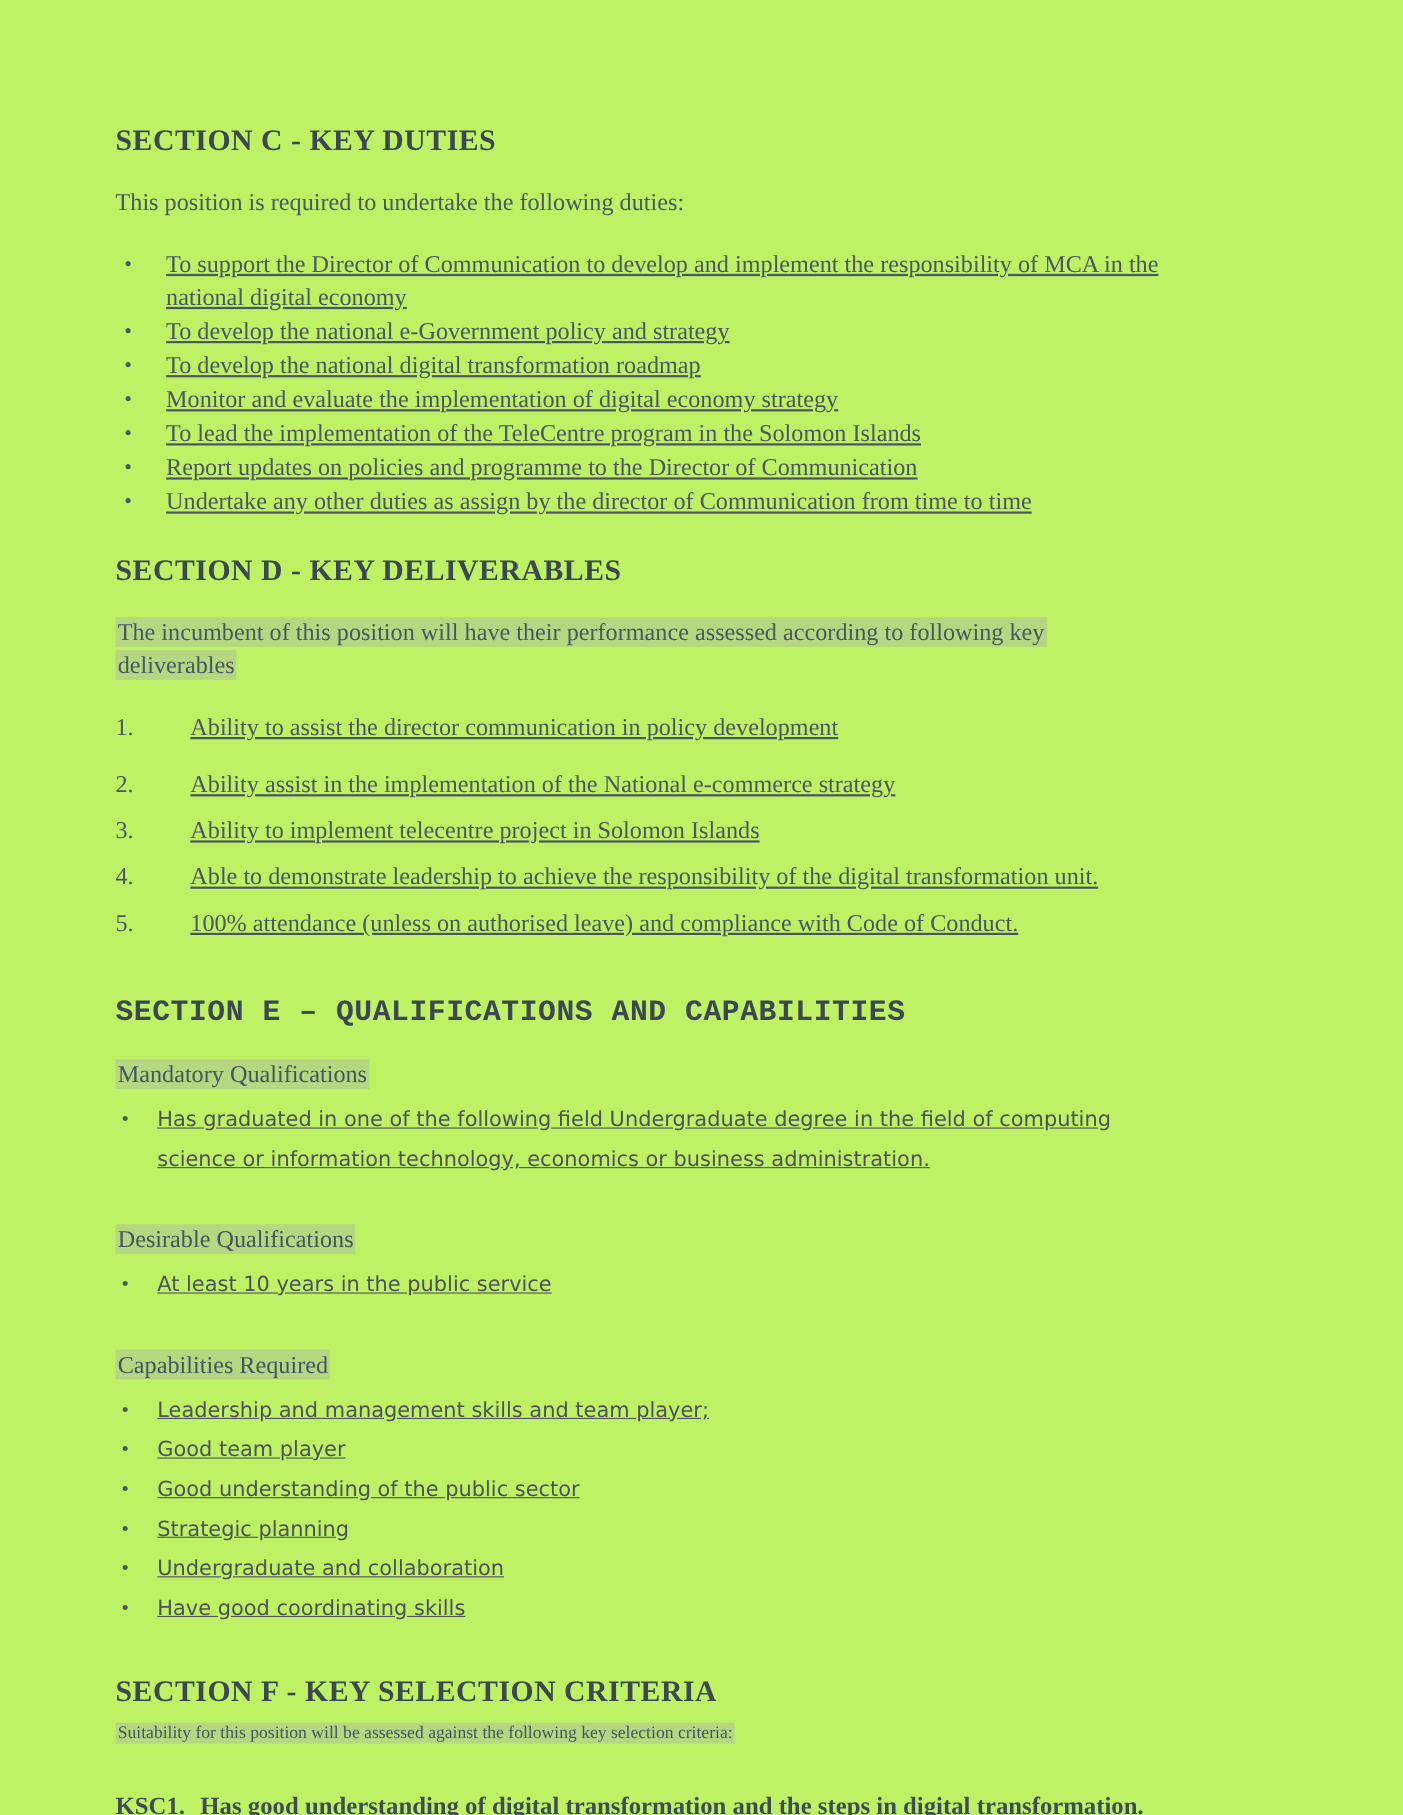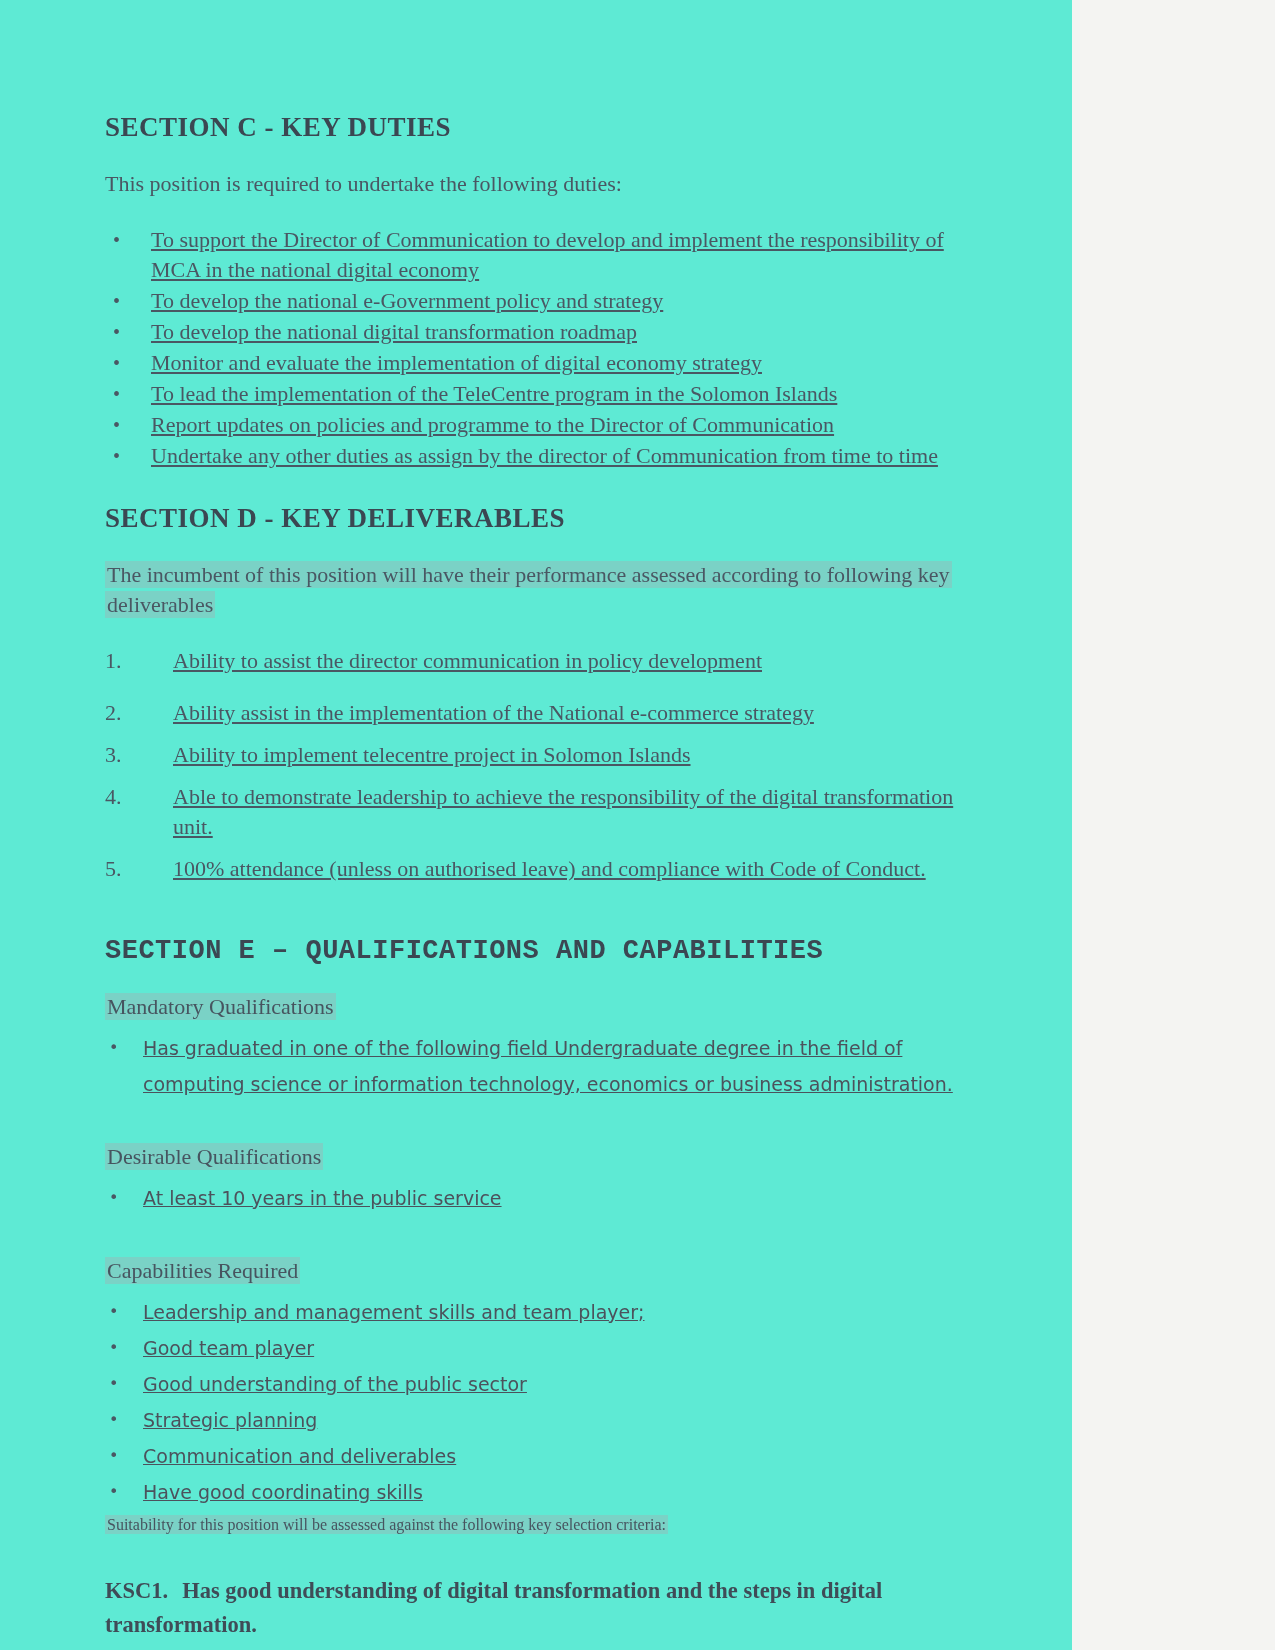--- a/index.html
+++ b/index.html
@@ -1,21 +1,21 @@
 <!DOCTYPE html>
 <html><head>
 <meta charset="utf-8">
 <style>
   html,body{margin:0;padding:0;}
   body{
     width:1275px;height:1650px;background:#f4f4f2;overflow:hidden;
     font-family:"Liberation Serif", serif;
   }
   .page{
-    position:relative;width:1072px;height:1650px;background:#5eead4;
+    position:relative;width:1275px;height:1650px;background:#bef264;
     box-sizing:border-box;padding:112px 112px 20px 105px;
     color:#47545f;
   }
   h1.sec{
     font-family:"Liberation Serif", serif;
     font-size:27px;font-weight:bold;color:#3b4752;
     letter-spacing:.5px;margin:0 0 26px 0;
   }
   p{margin:0;}
   .serif{font-size:22px;line-height:30px;color:#4a5763;}
@@ -166,31 +166,32 @@
         <li>
           <span class="dot">•</span>
           <span class="li-text">Good understanding of the public sector</span>
         </li>
         <li>
           <span class="dot">•</span>
           <span class="li-text">Strategic planning</span>
         </li>
         <li>
           <span class="dot">•</span>
-          <span class="li-text">Communication and deliverables</span>
+          <span class="li-text">Undergraduate and collaboration</span>
         </li>
         <li>
           <span class="dot">•</span>
           <span class="li-text">Have good coordinating skills</span>
         </li>
       </ul>
     </div>
   </section>
 
   <section class="sec-f">
+    <h1 class="sec">SECTION F - KEY SELECTION CRITERIA</h1>
     <p class="intro-f"><span class="hl">Suitability for this position will be assessed against the following key selection criteria:</span></p>
     <p class="ksc">
       <span class="ksc-label">KSC1.</span><span class="ksc-text">Has good understanding of digital transformation and the steps in digital transformation.</span>
     </p>
 
   </section>
 
 </div>
 
 </body></html>

